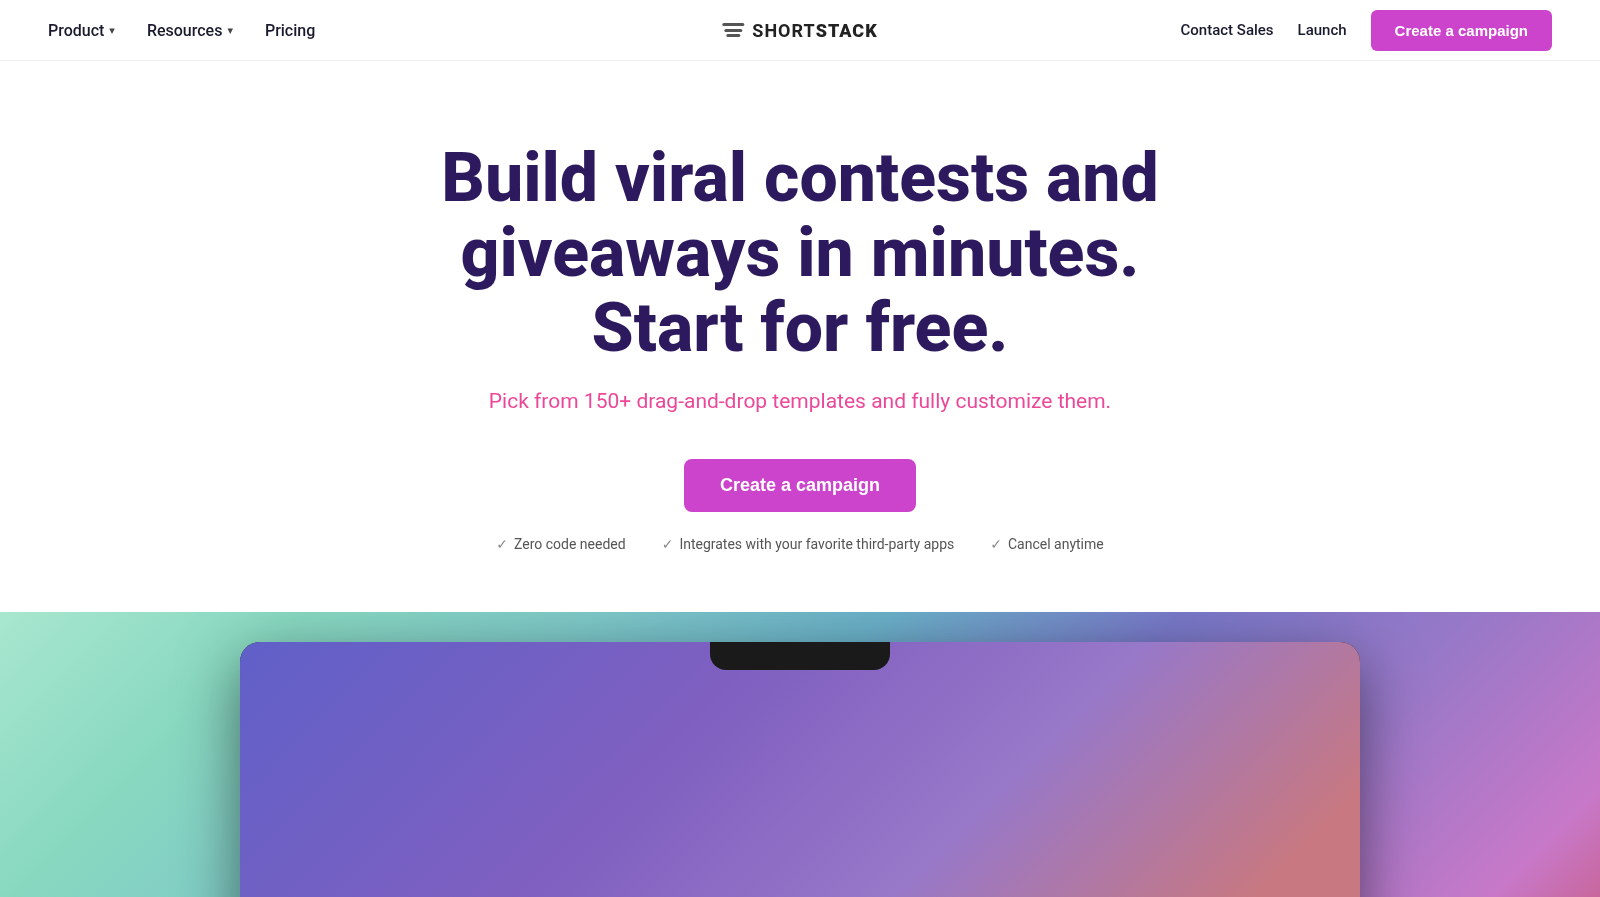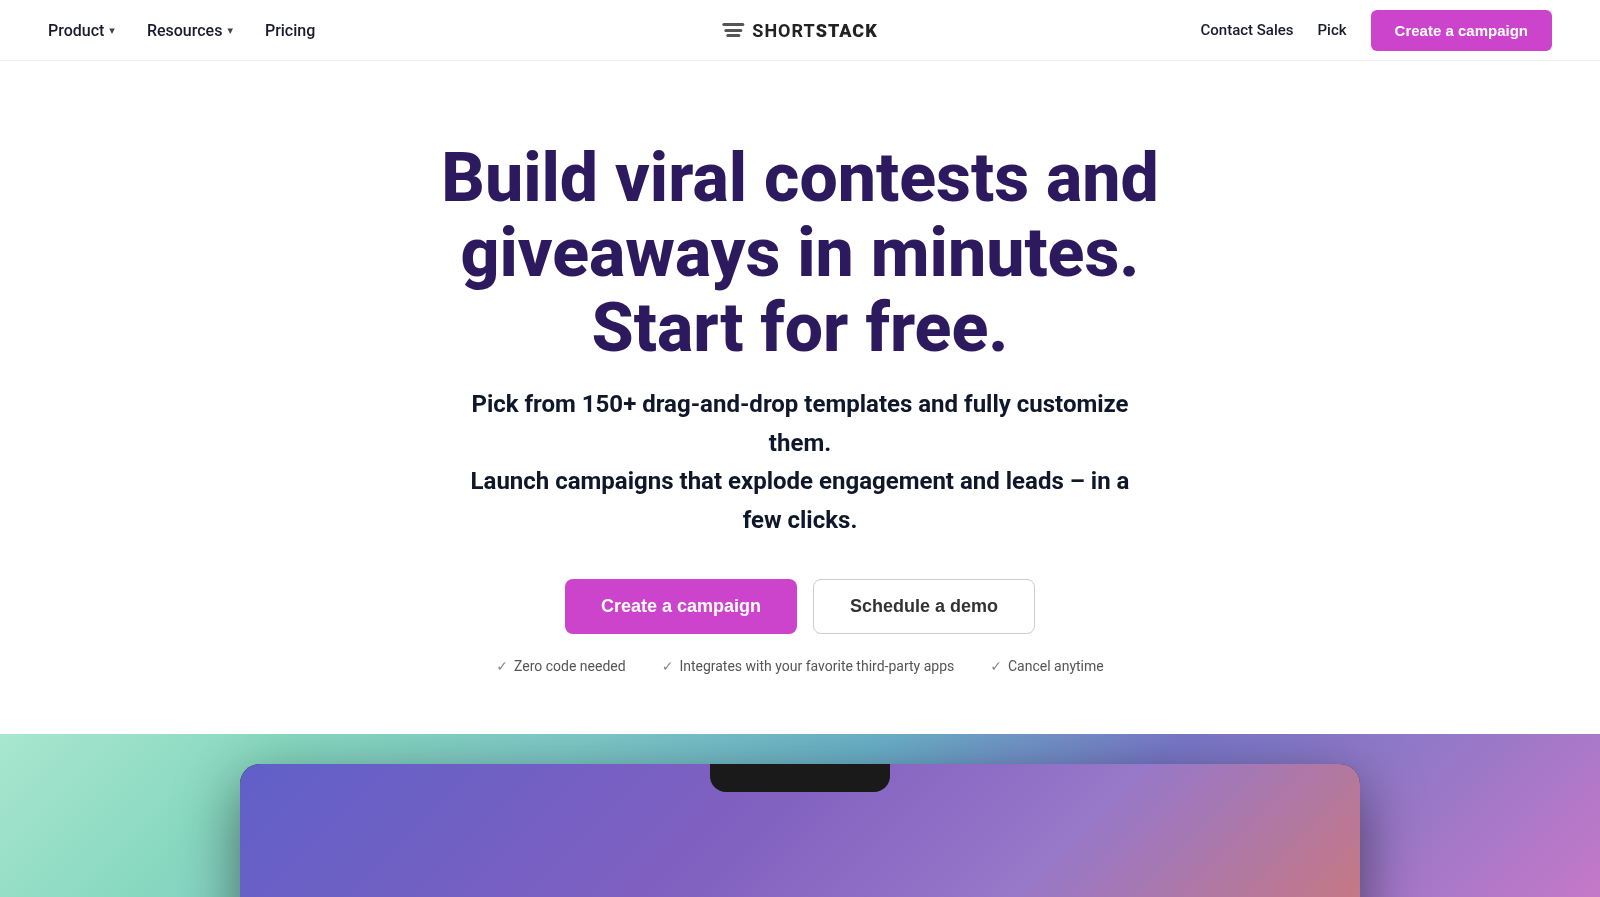--- a/index.html
+++ b/index.html
@@ -54,26 +54,25 @@
       font-size: 68px;
       font-weight: 800;
       color: #2d1a5e;
       line-height: 1.1;
       margin-bottom: 20px;
       max-width: 900px;
       margin-left: auto;
       margin-right: auto;
     }
     .hero-sub {
-      font-size: 24px;
-      color: #0f172a;
+      font-size: 21px;
+      color: #ec4899;
       line-height: 1.6;
       max-width: 680px;
       margin: 0 auto 40px;
-      font-weight: bold;
     }
     .hero-buttons {
       display: flex;
       justify-content: center;
       gap: 16px;
       margin-bottom: 24px;
     }
     .btn-primary {
       background: #cc44cc;
       color: #fff;
@@ -189,38 +188,36 @@
       <div class="logo-line" style="width:18px;"></div>
       <div class="logo-line" style="width:14px;"></div>
     </div>
     <div class="logo-text">
       SHORT<strong>STACK</strong>
     </div>
   </div>
 
   <div class="nav-right">
     <span class="nav-contact">Contact Sales</span>
-    <span class="nav-login">Pick</span>
+    <span class="nav-login">Launch</span>
     <button class="nav-cta">Create a campaign</button>
   </div>
 </nav>
 
 <section class="hero">
   <h1>
     <span>Build viral contests and</span><br>
     <span>giveaways in minutes.</span><br>
     <span>Start for free.</span>
   </h1>
   <p class="hero-sub">
     <span>Pick from 150+ drag-and-drop templates and fully customize them.</span><br>
-    <span>Launch campaigns that explode engagement and leads – in a few clicks.</span>
   </p>
   <div class="hero-buttons">
     <button class="btn-primary">Create a campaign</button>
-    <button class="btn-secondary">Schedule a demo</button>
   </div>
   <div class="hero-checks">
     <div class="check-item">
       <span class="check-mark">✓</span>
       <span>Zero code needed</span>
     </div>
     <div class="check-item">
       <span class="check-mark">✓</span>
       <span>Integrates with your favorite third-party apps</span>
     </div>

